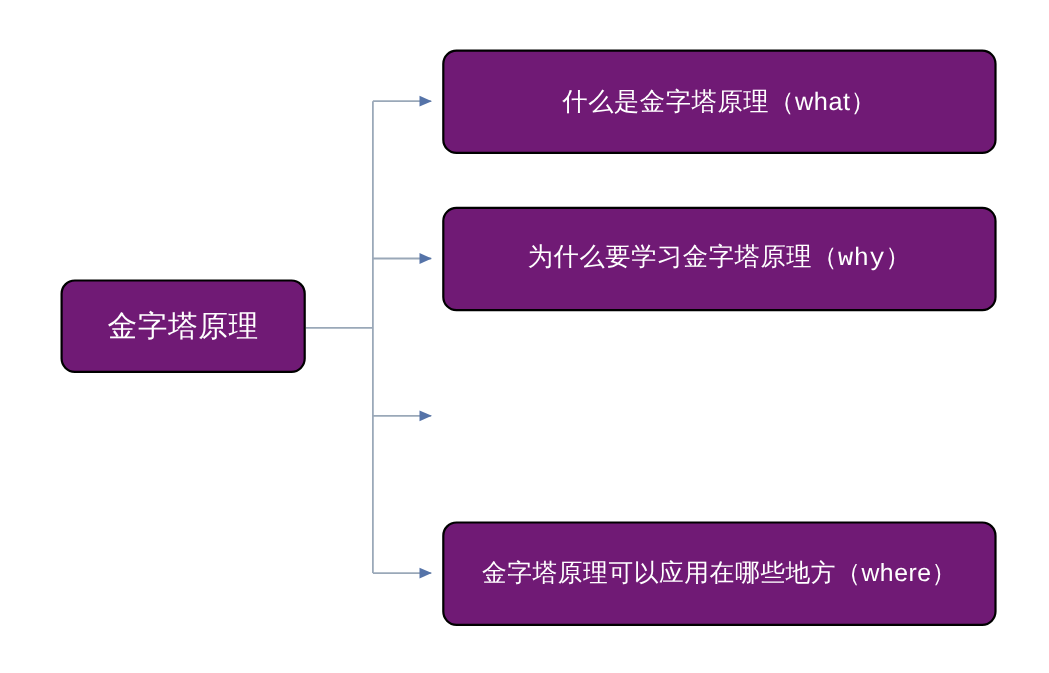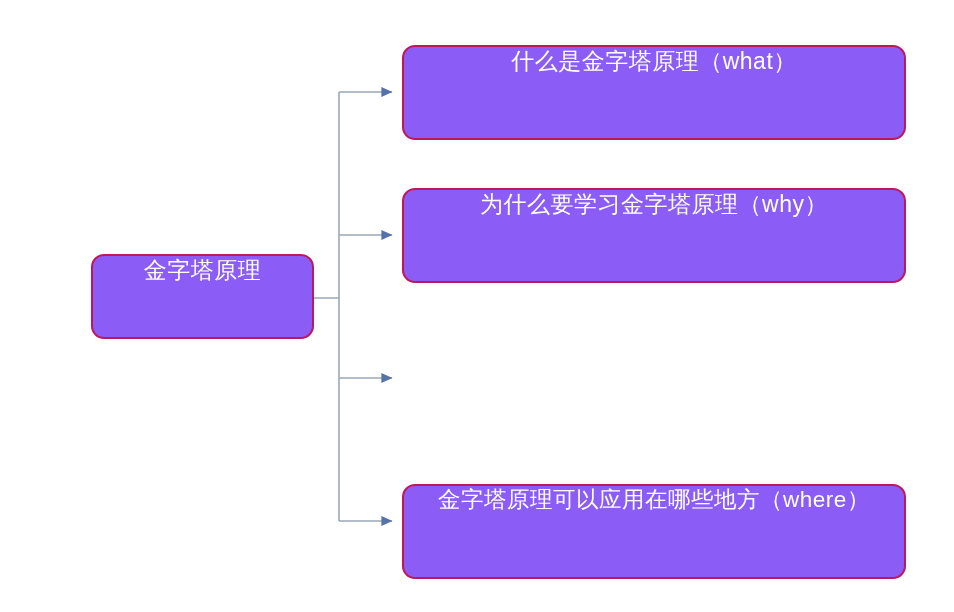--- a/index.html
+++ b/index.html
@@ -24,49 +24,48 @@
     left: 0;
     top: 0;
     width: 954px;
     height: 612px;
     pointer-events: none;
   }
   .node {
     position: absolute;
     box-sizing: border-box;
     display: flex;
-    align-items: flex-start;
+    align-items: center;
     justify-content: center;
-    background: #8b5cf6;
-    border: 2px solid #be185d;
+    background: #701a75;
+    border: 2px solid #000000;
     border-radius: 13px;
     color: #ffffff;
     font-size: 23px;
     line-height: 1.25;
     letter-spacing: 0.5px;
     white-space: nowrap;
     text-align: center;
   }
   .node-root {
     left: 55px;
     top: 254px;
     width: 223px;
     height: 85px;
-    font-size: 23px;
-    margin-left: 36px;
+    font-size: 27px;
   }
   .node-child {
     left: 402px;
     width: 504px;
     height: 95px;
   }
   .node-child-0 { top: 45px; }
-  .node-child-1 { top: 188px; }
+  .node-child-1 { top: 188px; font-family: Liberation Mono, monospace; }
   .node-child-2 { top: 331px; }
-  .node-child-3 { top: 484px; }
+  .node-child-3 { top: 474px; }
   .node-child-3 .node-label {
     font-size: 22.5px;
   }
   .node-label {
     display: block;
     pointer-events: none;
   }
 </style>
 </head>
 <body>

